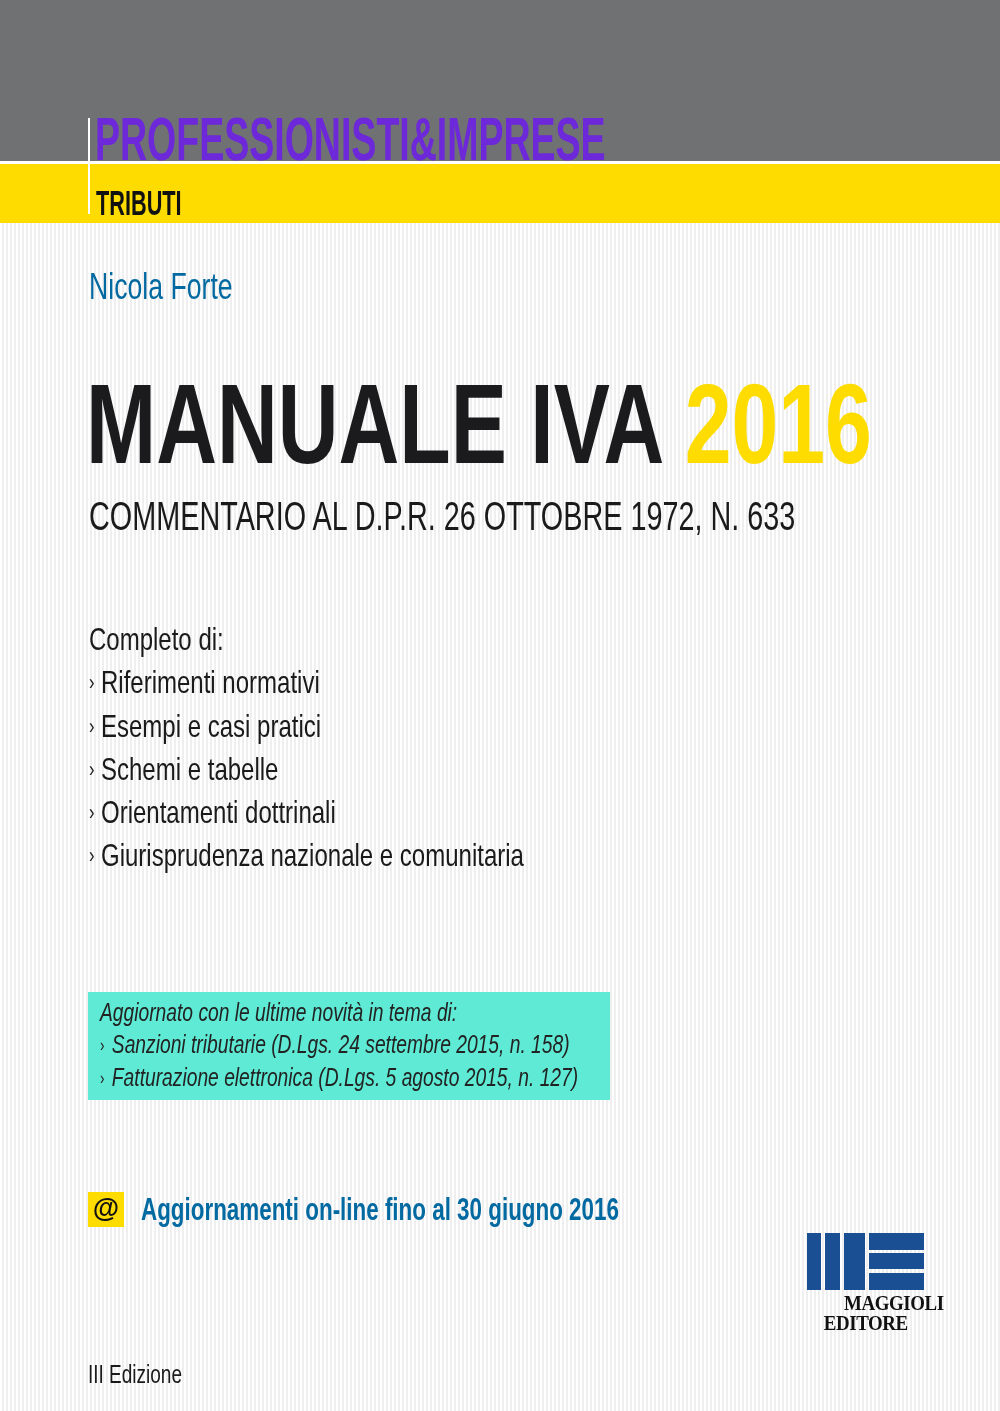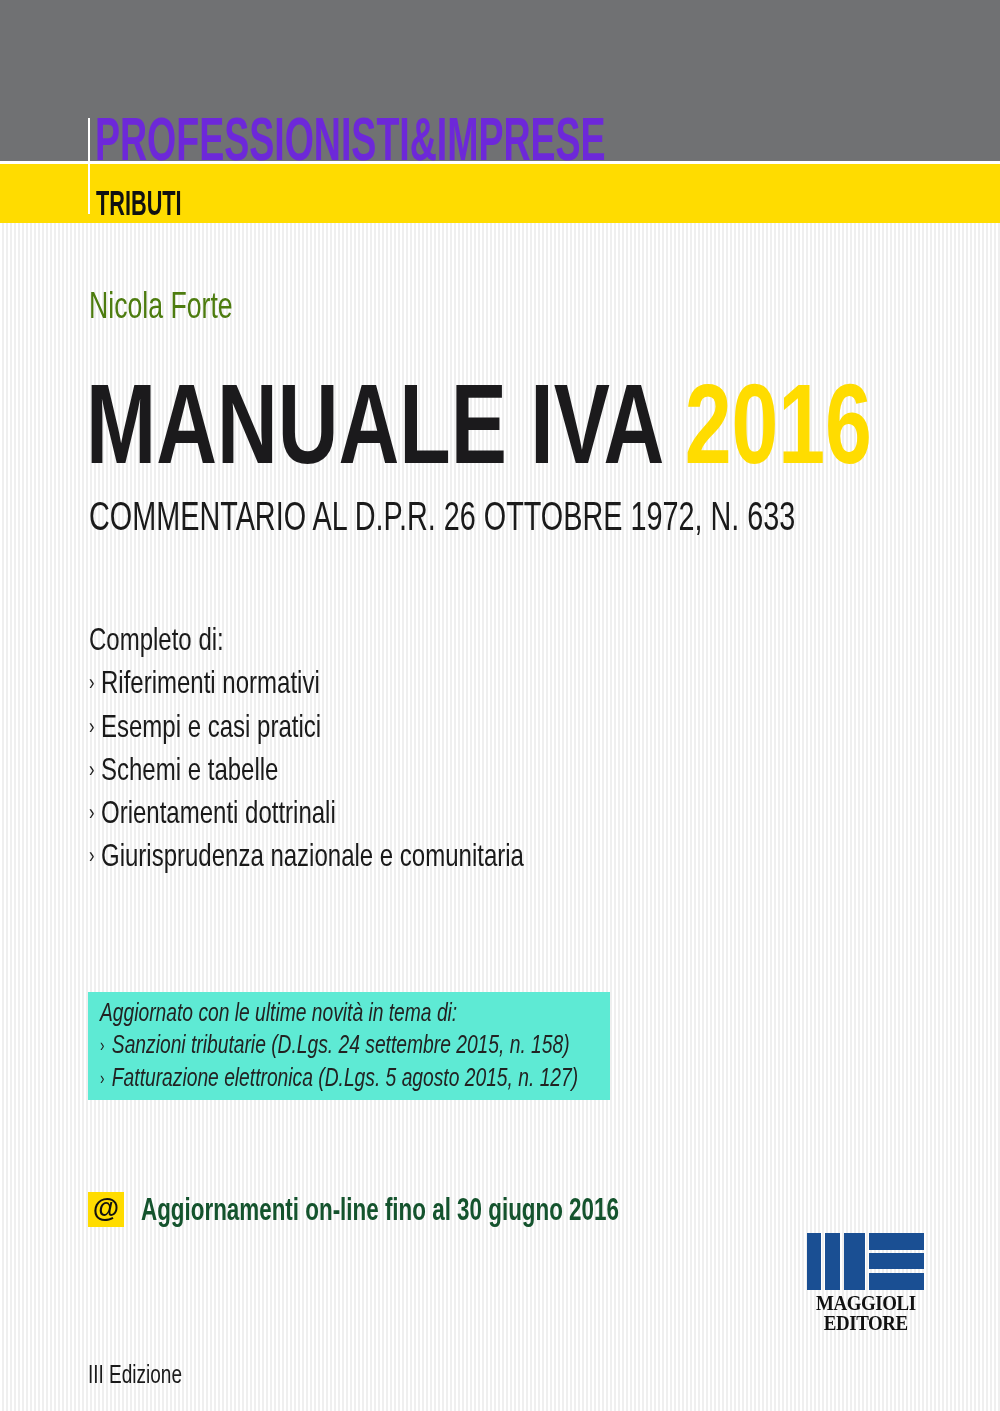--- a/index.html
+++ b/index.html
@@ -15,41 +15,41 @@
   .gray-band { position: absolute; left: 0; top: 0; width: 1000px; height: 161px; background: #707173; }
   .white-rule { position: absolute; left: 0; top: 161px; width: 1000px; height: 3px; background: #ffffff; }
   .yellow-band { position: absolute; left: 0; top: 164px; width: 1000px; height: 59px; background: #ffdc00; }
   .v-rule { position: absolute; left: 88px; top: 118px; width: 2px; height: 96px; background: #ffffff; }
 
   .series-title { position: absolute; left: 95px; top: 108px; font-weight: bold; color: #6d28d9; font-size: 62px; line-height: 62px; }
   .series-title .cond { transform: scaleX(0.605); }
   .section-label { position: absolute; left: 96px; top: 188px; font-weight: bold; color: #111; font-size: 35px; line-height: 30px; }
   .section-label .cond { transform: scaleX(0.62); }
 
-  .author { position: absolute; left: 89px; top: 287px; font-size: 37px; line-height: 37px; color: #4d7c0f; text-align: center; }
+  .author { position: absolute; left: 89px; top: 268px; font-size: 37px; line-height: 37px; color: #0369a1; text-align: center; }
   .author .cond { transform: scaleX(0.72); }
 
   .title { position: absolute; left: 86px; top: 368px; font-size: 113px; line-height: 113px; font-weight: bold; color: #1b1a1c; }
   .title .cond { transform: scaleX(0.745); }
   .title .year { color: #ffdc00; }
 
   .subtitle { position: absolute; left: 89px; top: 496px; font-size: 40px; line-height: 40px; color: #1a1a1a; }
   .subtitle .cond { transform: scaleX(0.72); }
 
   .features { position: absolute; left: 89px; top: 618px; font-size: 32px; line-height: 43.3px; color: #1a1a1a; }
   .features .cond { transform: scaleX(0.75); }
   .features .bullet { display: inline-block; width: 16px; font-size: 22px; vertical-align: 3px; }
 
   .update-box { position: absolute; left: 88px; top: 992px; width: 522px; height: 108px; background: #5eead4; }
   .update-box .inner { position: absolute; left: 12px; top: 4px; font-style: italic; font-size: 26px; line-height: 32px; color: #222; }
   .update-box .cond { transform: scaleX(0.74); }
   .update-box .bullet { display: inline-block; width: 16px; font-size: 18px; font-style: normal; vertical-align: 2px; }
 
   .online-icon { position: absolute; left: 88px; top: 1192px; width: 36px; height: 35px; background: #ffdc00; text-align: center; font-weight: bold; font-size: 27px; line-height: 33px; color: #111; }
-  .online-text { position: absolute; left: 141px; top: 1193px; font-weight: bold; font-size: 32px; line-height: 32px; color: #14532d; }
+  .online-text { position: absolute; left: 141px; top: 1193px; font-weight: bold; font-size: 32px; line-height: 32px; color: #0369a1; }
   .online-text .cond { transform: scaleX(0.70); }
 
   .edition { position: absolute; left: 88px; top: 1362px; font-size: 25px; line-height: 25px; color: #1a1a1a; }
   .edition .cond { transform: scaleX(0.76); }
 
   .logo { position: absolute; left: 807px; top: 1233px; width: 117px; height: 100px; }
   .logo .mark { position: absolute; left: 0; top: 0; width: 117px; height: 57px; }
   .logo .vbar { position: absolute; top: 0; height: 57px; background: #1a4f93; }
   .logo .hbar { position: absolute; left: 62px; width: 55px; background: #1a4f93; }
   .logo .name { position: absolute; left: -2px; width: 121px; text-align: center; font-family: "Liberation Serif", serif; font-weight: bold; color: #111; font-size: 22px; line-height: 20px; letter-spacing: -0.5px; }
@@ -96,15 +96,15 @@
 
 <div class="logo">
   <div class="mark">
     <div class="vbar" style="left:0;width:14px;"></div>
     <div class="vbar" style="left:18px;width:15px;"></div>
     <div class="vbar" style="left:37px;width:21px;"></div>
     <div class="hbar" style="top:0;height:17px;"></div>
     <div class="hbar" style="top:20px;height:16px;"></div>
     <div class="hbar" style="top:40px;height:17px;"></div>
   </div>
-  <div class="name" style="top:60px;"><span class="cond">MAGGIOLI</span></div>
+  <div class="name" style="top:60px;margin-left:28px;"><span class="cond">MAGGIOLI</span></div>
   <div class="name" style="top:80px;"><span class="cond">EDITORE</span></div>
 </div>
 
 </body></html>

